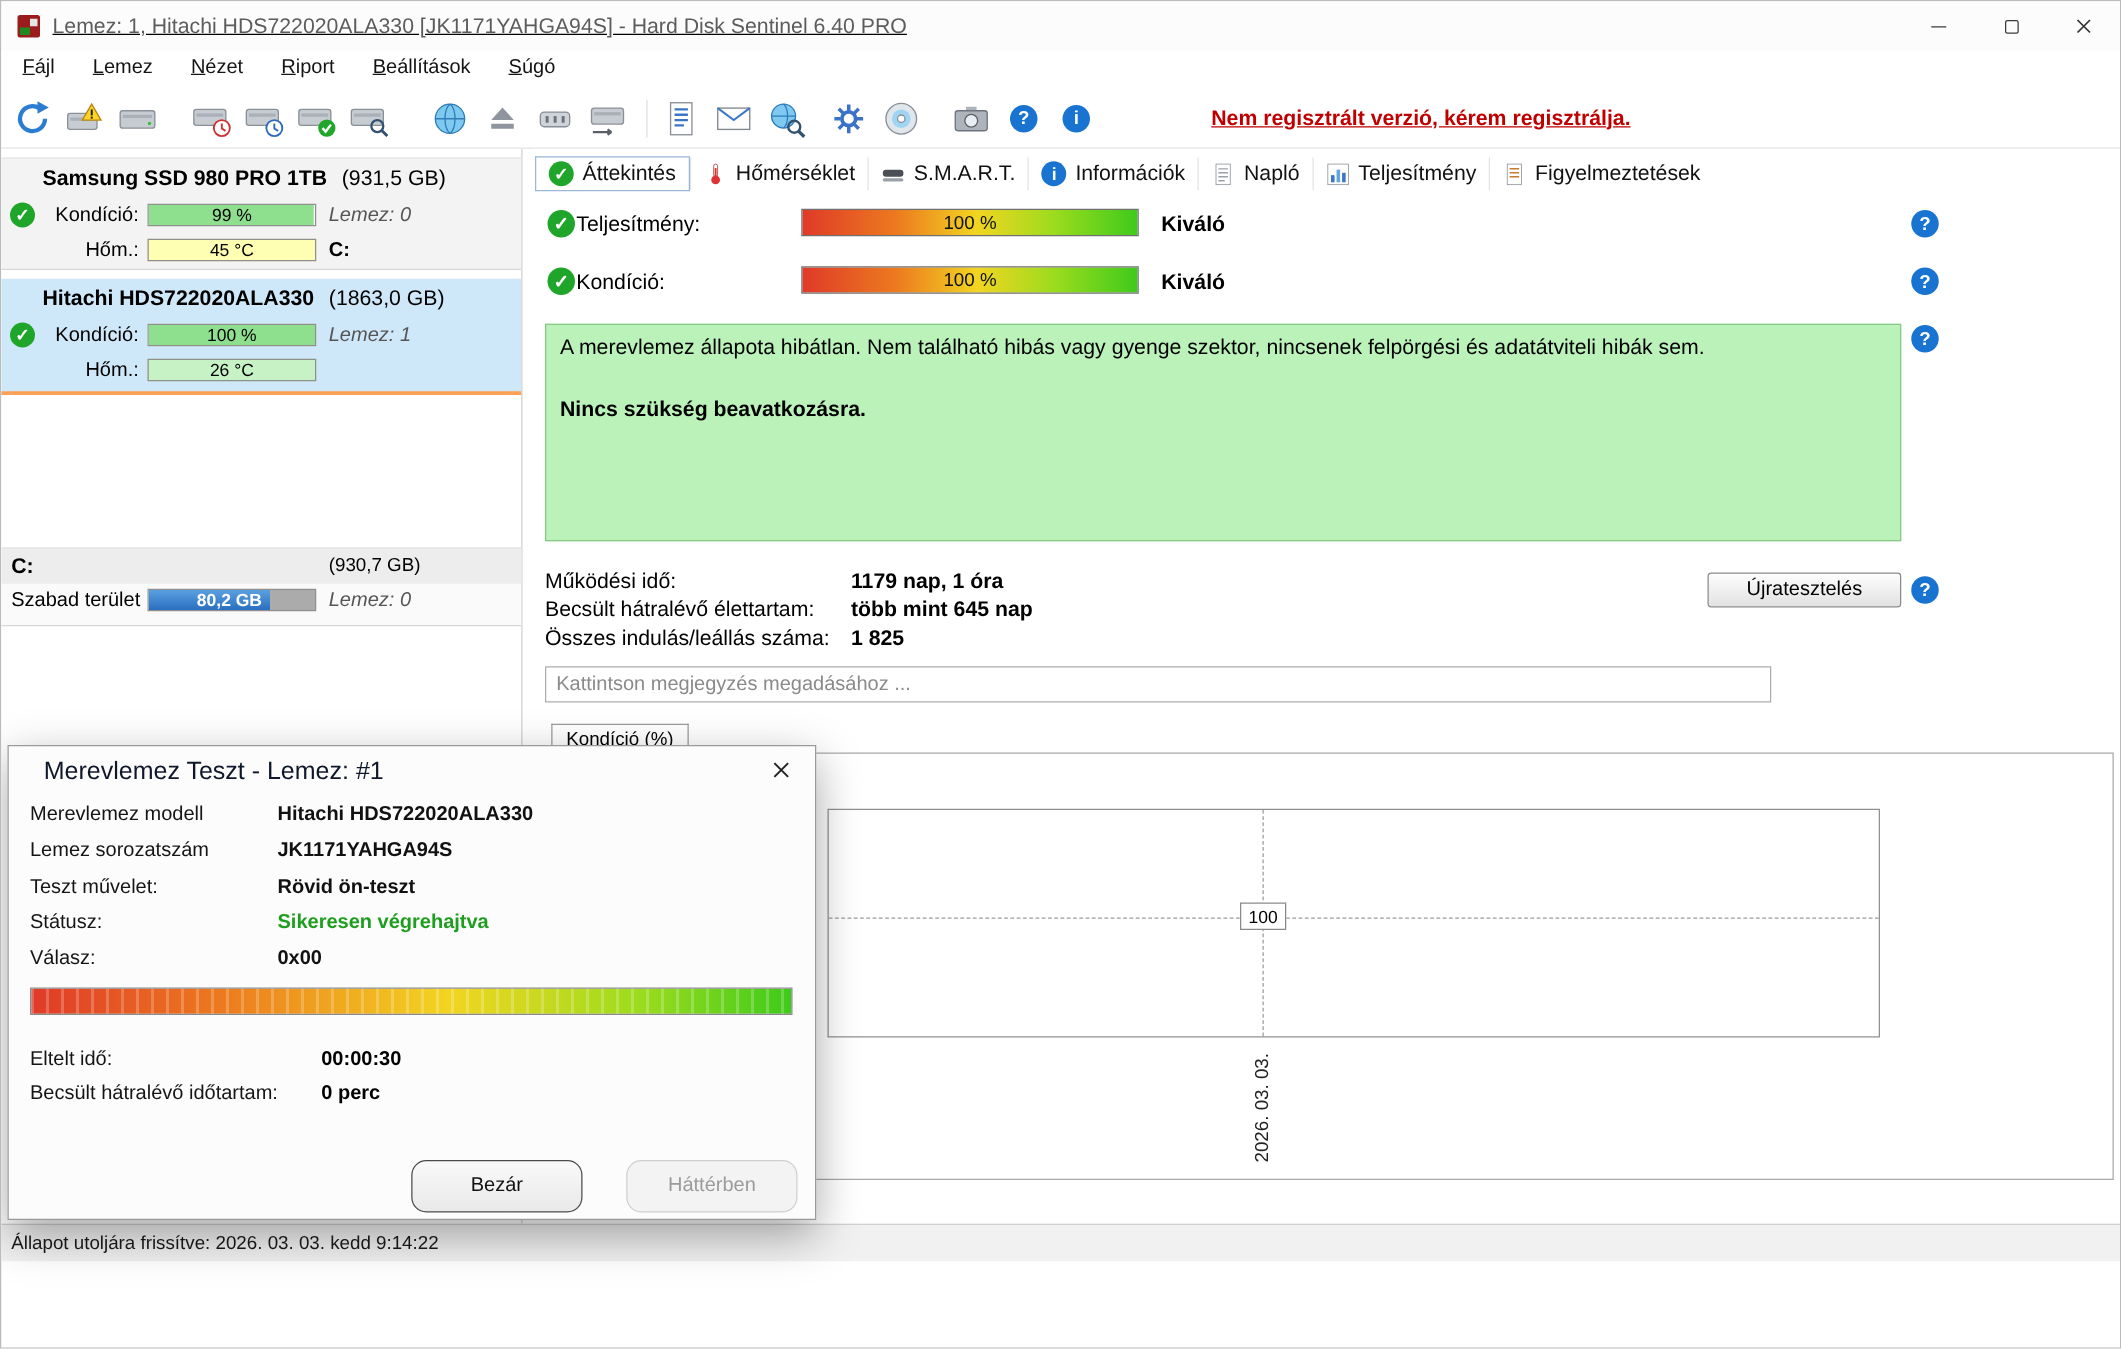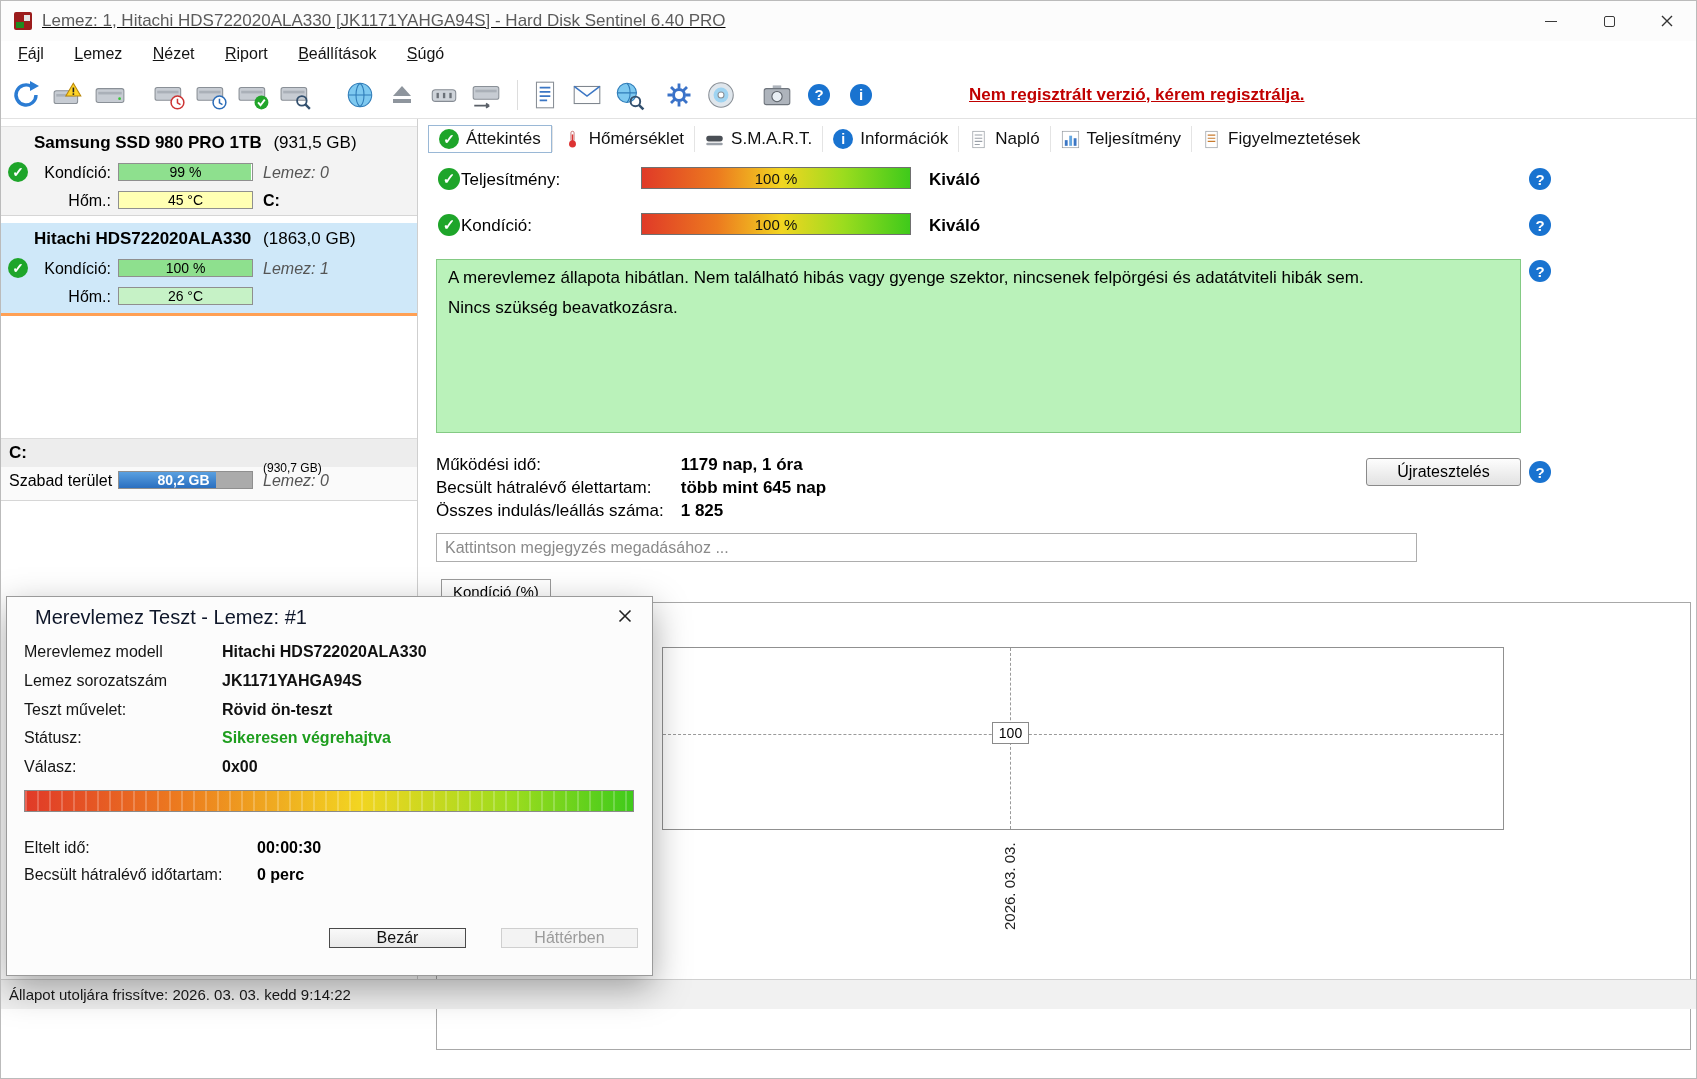--- a/index.html
+++ b/index.html
@@ -47,21 +47,21 @@
   .bar { position:absolute; left:117px; top:4px; width:135px; height:18px; border:1px solid #8f8f8f; background:#fff; font-size:14px; overflow:hidden; }
   .bar-fill-green { position:absolute; left:0; top:0; bottom:0; background:#8ee08e; }
   .bar-text { position:absolute; inset:0; display:flex; align-items:center; justify-content:center; color:#000; }
   .bar-yellow { background:#ffffb3; } .bar-palegreen { background:#c6f2c6; }
   .bar-yellow .bar-text, .bar-palegreen .bar-text { position:static; height:100%; }
   .row-right { position:absolute; left:262px; top:5px; font-size:16px; }
   .muted-italic { font-style:italic; color:#555; }
   .drive-letter { font-weight:bold; }
   .part-header { height:28px; background:#ededed; position:relative; }
   .part-name { position:absolute; left:8px; top:4px; font-size:17px; font-weight:bold; }
-  .part-size { position:absolute; left:262px; top:22px; font-size:12px; }
+  .part-size { position:absolute; left:262px; top:5px; font-size:15px; }
   .free-fill { position:absolute; left:0; top:0; bottom:0; width:73%; background:linear-gradient(#5aa0e0,#2a6fc0); color:#fff; font-weight:bold; font-size:14px; display:flex; align-items:center; justify-content:center;padding-left:32px; }
   .free-rest { position:absolute; right:0; top:0; bottom:0; width:27%; background:#ababab; }
 
   
   .content { position:absolute; left:425px; top:118px; width:1272px; height:860px; background:#fff; }
   .tabbar { position:absolute; left:2px; top:5px; height:30px; display:flex; align-items:center; font-size:17px; color:#111; }
   .tab { display:flex; align-items:center; gap:7px; padding:3px 10px; white-space:nowrap; }
   .tab.selected { border:1px solid #9ab8d6; background:#fff; }
   .tab:not(.selected) { border-left:1px solid #e4e4e4; }
 
@@ -69,56 +69,56 @@
   .mr-perf { top:47px; } .mr-cond { top:93px; }
   .mr-check { position:absolute; left:12px; top:2px; }
   .mr-label { position:absolute; left:35px; top:4px; font-size:17px; }
   .grad-bar { position:absolute; left:215px; top:1px; width:270px; height:22px; border:1px solid #707070;
       background:linear-gradient(90deg,#e03a28 0%,#ec7a1f 28%,#f2d521 52%,#9cdc1e 75%,#3fca1b 100%);
       display:flex; align-items:center; justify-content:center; font-size:15px; color:#111; }
   .mr-rating { position:absolute; left:503px; top:4px; font-size:17px; font-weight:bold; }
   .help-btn { position:absolute; left:1103px; }
 
   .status-box { position:absolute; left:10px; top:140px; width:1085px; height:174px; background:#baf2ba; border:1px solid #84ca84; padding:8px 11px; font-size:17px; color:#000; }
-  .status-action { margin-top:10px; font-weight:normal; }
+  .status-action { margin-top:30px; font-weight:bold; }
 
   .stat-row { position:absolute; left:10px; font-size:17px; }
   .stat-label { display:inline-block; width:240px; }
   .stat-val { font-weight:bold; }
   .st-1 { top:336px; } .st-2 { top:359px; } .st-3 { top:382px; }
 
   .retest-btn { position:absolute; left:940px; top:339px; width:155px; height:28px; border:1px solid #8a8a8a; border-radius:3px;
       background:linear-gradient(#fdfdfd,#e2e2e2); font-size:16px; font-family:"Liberation Sans",sans-serif; display:flex; align-items:center; justify-content:center; }
   .comment-input { position:absolute; left:10px; top:414px; width:981px; height:29px; border:1px solid #adadad; padding:0 8px; font-size:16px; font-family:"Liberation Sans",sans-serif; color:#000; background:#fff; }
   .comment-input::placeholder { color:#8a8a8a; opacity:1; }
 
   .chart-tab { position:absolute; left:15px; top:460px; height:24px; padding:3px 11px; border:1px solid #9a9a9a; border-bottom:none; background:#fff; font-size:15px; z-index:2; }
-  .chart-box { position:absolute; left:10px; top:483px; width:1255px; height:448px; border:1px solid #a8a8a8; background:#fff; }
+  .chart-box { position:absolute; left:10px; top:483px; width:1255px; height:342px; border:1px solid #a8a8a8; background:#fff; }
   .plot { position:absolute; left:225px; top:44px; width:842px; height:183px; border:1px solid #909090; background:#fff; }
   .hline { position:absolute; left:0; right:0; top:86px; border-top:1px dashed #9a9a9a; }
   .vline { position:absolute; top:0; bottom:0; left:347px; border-left:1px dashed #9a9a9a; }
   .pt-label { position:absolute; left:329px; top:74px; width:37px; height:22px; background:#fff; border:1px solid #8a8a8a; font-size:14px; display:flex; align-items:center; justify-content:center; z-index:2; }
   .x-date { position:absolute; left:564px; top:327px; transform:rotate(-90deg); transform-origin:0 0; white-space:nowrap; font-size:15px; color:#222; }
 
   
   .dialog { position:absolute; left:5px; top:595px; width:647px; height:380px; background:#fcfcfc; border:1px solid #9a9a9a;
       box-shadow:0 12px 34px rgba(0,0,0,0.35); z-index:10; }
   .dlg-title { position:absolute; left:28px; top:9px; font-size:20px; color:#0f172a; }
   .dlg-close { position:absolute; right:10px; top:6px; width:34px; height:26px; display:flex; align-items:center; justify-content:center; }
   .d-label { position:absolute; left:17px; font-size:16px; color:#151515; }
   .d-val { position:absolute; left:215px; font-size:16px; font-weight:bold; color:#111; }
   .d-green { color:#1e9e1e; }
   .r1 { top:46px; } .r2 { top:75px; } .r3 { top:104px; } .r4 { top:132px; } .r5 { top:161px; }
   .dlg-progress { position:absolute; left:17px; top:193px; width:610px; height:22px; border:1px solid #8a8a8a;
       background:linear-gradient(90deg,#e03a28 0%,#ec7a1f 25%,#f2d521 55%,#9cdc1e 80%,#3fca1b 100%); }
   .dlg-progress::after { content:""; position:absolute; inset:0; background:repeating-linear-gradient(90deg, rgba(255,255,255,0.22) 0 2px, transparent 2px 12px); }
   .e1 { top:242px; } .e2 { top:269px; }
   .d-eval { position:absolute; left:250px; font-size:16px; font-weight:bold; }
-  .dlg-btn { position:absolute; top:331px; width:137px; height:20px; font-size:16px; font-family:"Liberation Sans",sans-serif;
-      display:flex; align-items:center; justify-content:center; border-radius:0; }
+  .dlg-btn { position:absolute; top:331px; width:137px; height:42px; font-size:16px; font-family:"Liberation Sans",sans-serif;
+      display:flex; align-items:center; justify-content:center; border-radius:12px; }
   .btn-close { left:322px; border:1.5px solid #4a4a4a; background:linear-gradient(#f9f9f9,#e9e9e9); color:#111; }
   .btn-bg { left:494px; border:1px solid #cfcfcf; background:#f3f3f3; color:#9b9b9b; }
 
   
   .statusbar { position:absolute; left:0; right:0; top:978px; height:30px; background:#f1f1f1; border-top:1px solid #d0d0d0;
       font-size:15px; color:#1a1a1a; line-height:29px; padding-left:8px; }
 </style>
 </head>
 <body>
 

